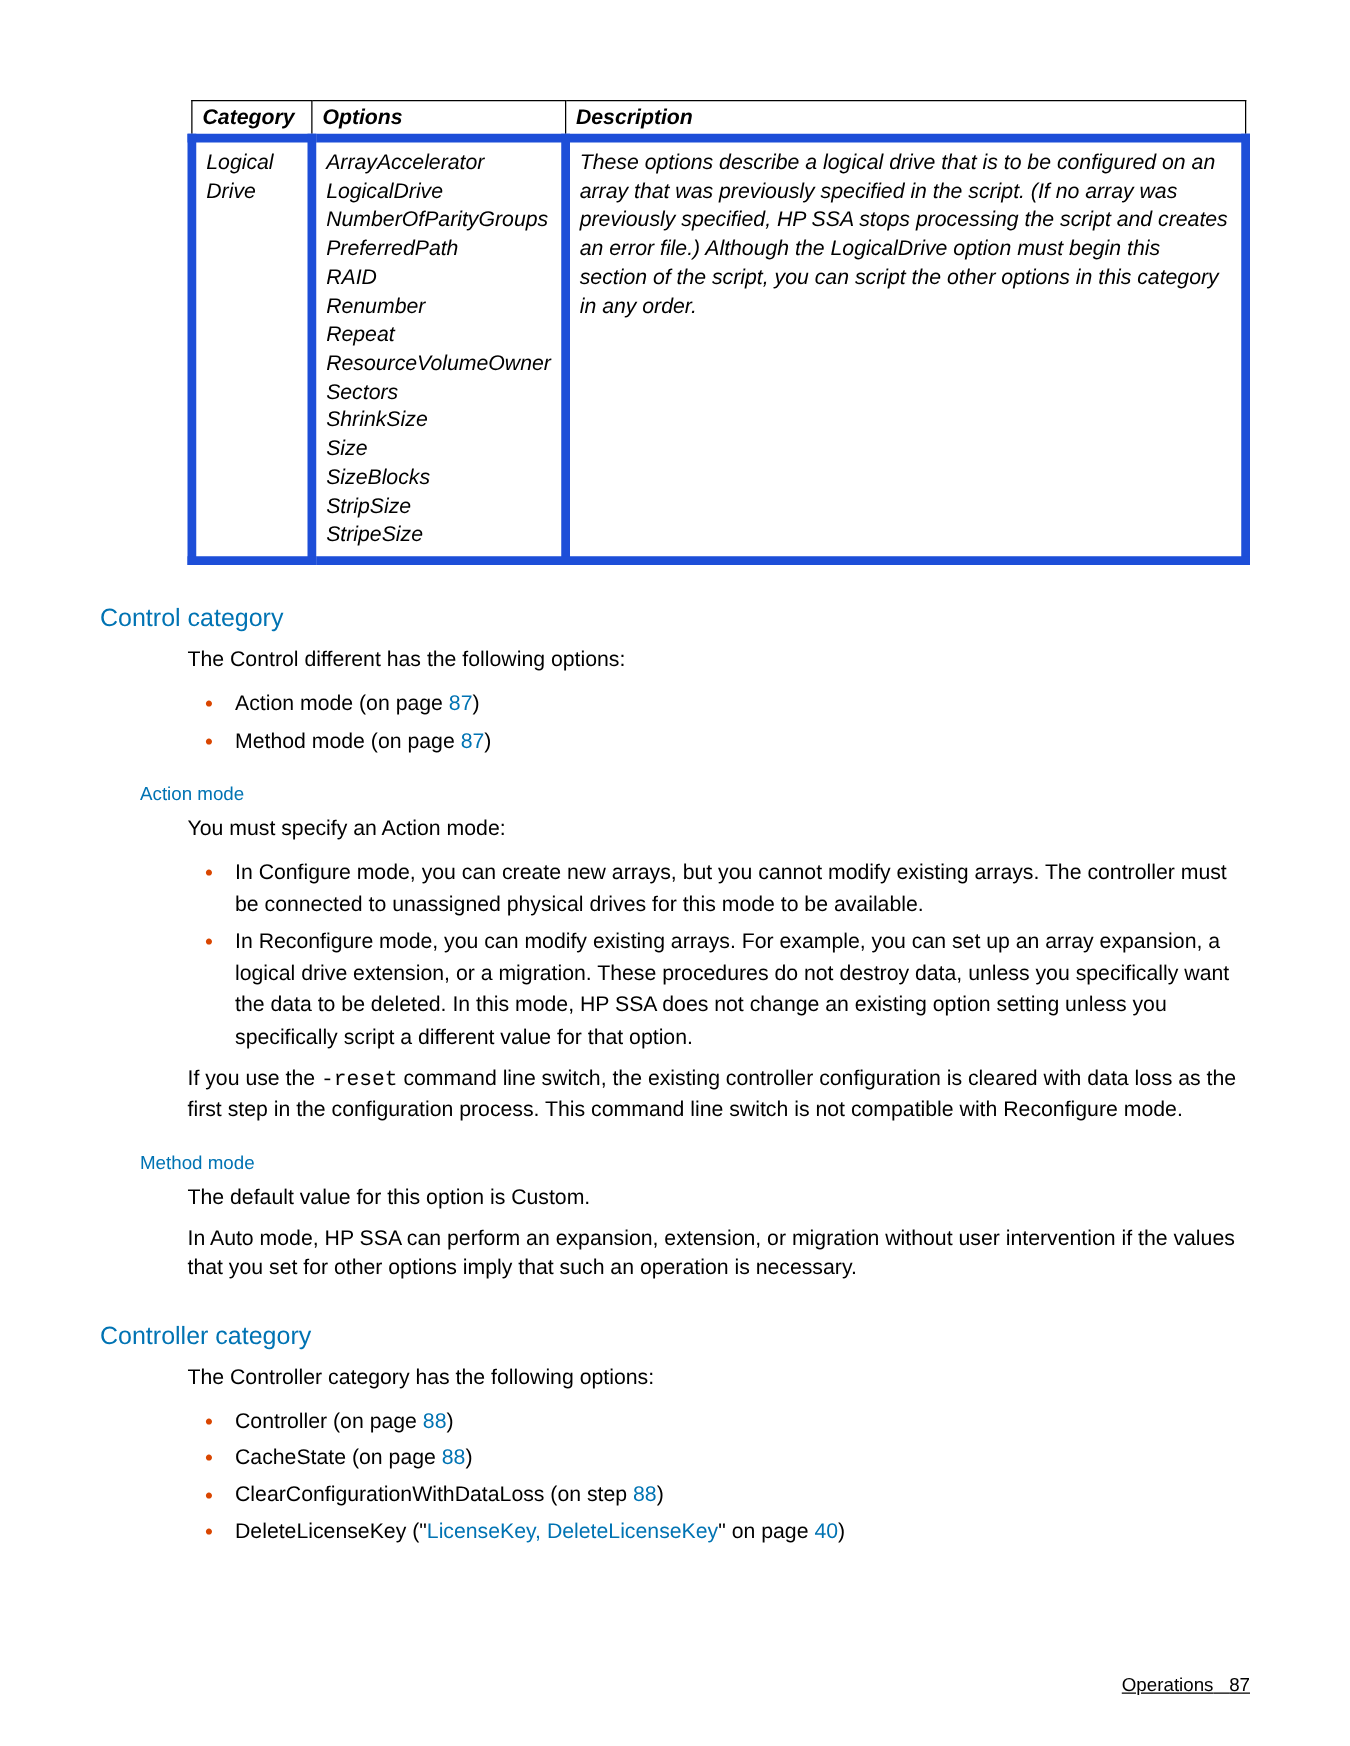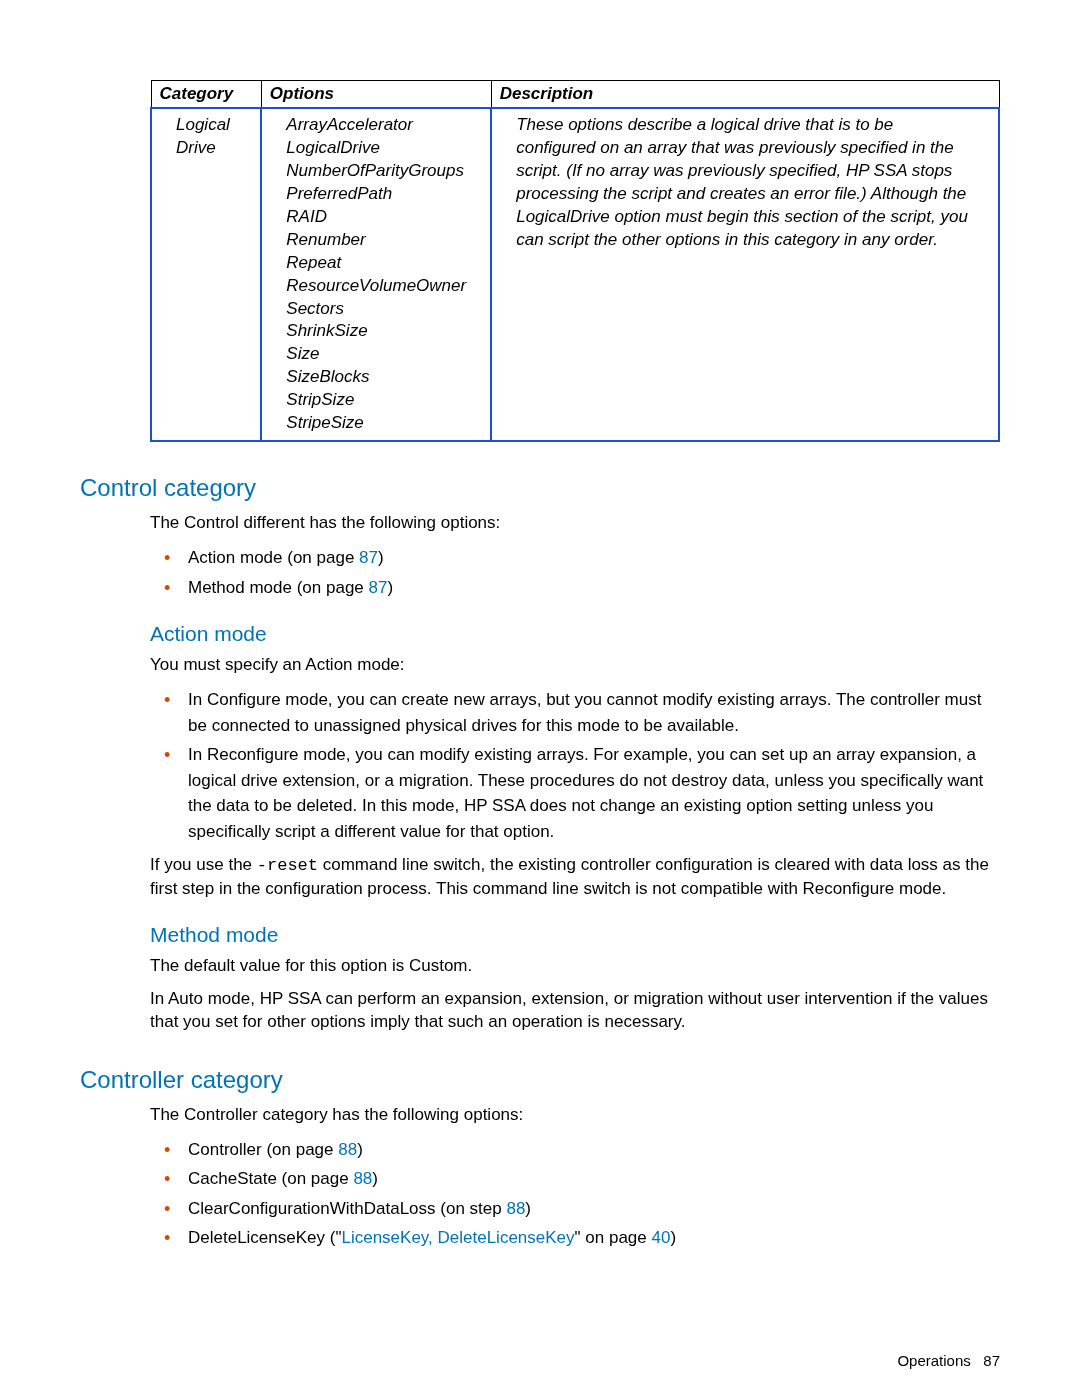--- a/index.html
+++ b/index.html
@@ -24,42 +24,42 @@
       font-size: 17px;
       font-style: italic;
     }
     table th {
       text-align: left;
       border: 1px solid #000;
       padding: 3px 8px;
       font-weight: bold;
     }
     table td {
-      border: 2px solid #1d4ed8;
-      padding: 5px 24px;
+      border: 7px solid #1d4ed8;
+      padding: 5px 8px;
       vertical-align: top;
       line-height: 1.35;
     }
     td.opts {
       white-space: pre-line;
     }
     h2 {
       color: #0073b3;
-      font-size: 24px;
+      font-size: 20px;
       font-weight: normal;
       margin-top: 32px;
       margin-bottom: 10px;
     }
     h3 {
       color: #0073b3;
-      font-size: 21px;
+      font-size: 15px;
       font-weight: normal;
       margin-top: 22px;
       margin-bottom: 8px;
-      margin-left: 70px;
+      margin-left: 32px;
     }
     p {
       font-size: 17px;
       margin-left: 70px;
       margin-bottom: 10px;
       line-height: 1.35;
     }
     ul {
       list-style: none;
       margin-left: 70px;
@@ -82,23 +82,24 @@
     }
     .mono {
       font-family: "Courier New", monospace;
       font-size: 17px;
     }
     .link {
       color: #0073b3;
     }
     .footer {
       position: absolute;
-      bottom: 28px;
+      bottom: 40px;
       right: 80px;
       font-size: 15px;
+      text-decoration: underline;
     }
   </style>
 </head>
 <body>
 
 <table>
   <thead>
     <tr>
       <th>Category</th>
       <th>Options</th>

